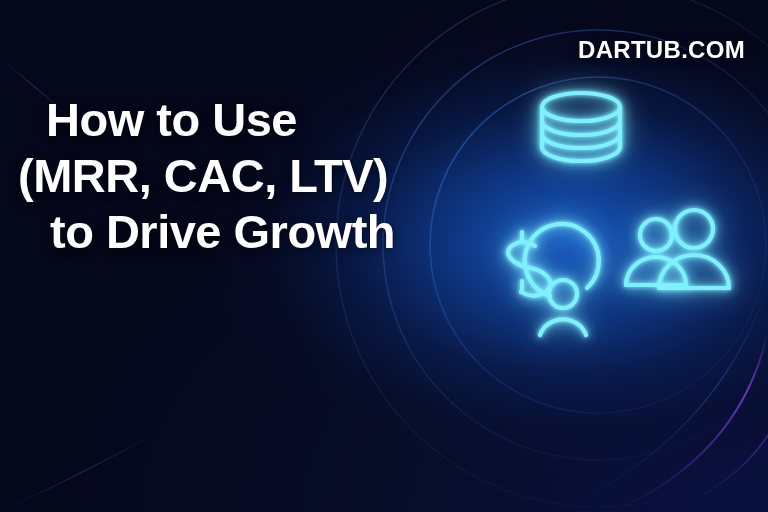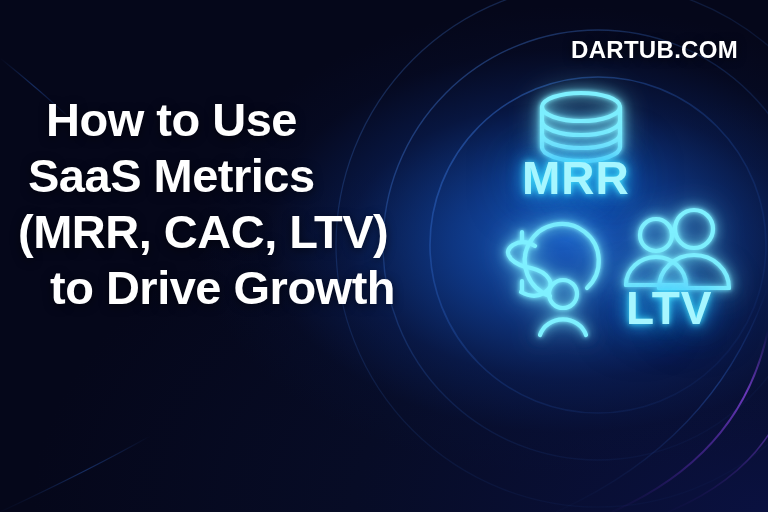--- a/index.html
+++ b/index.html
@@ -36,21 +36,21 @@
     text-shadow:0 2px 10px rgba(0,0,0,0.55);
   }
   .tl-1 { padding-left:28px; }
   .tl-2 { padding-left:10px; }
   .tl-3 { padding-left:0px; }
   .tl-4 { padding-left:9px;text-align:center; }
 
   
   #brand {
     position:absolute;
-    right:30px; top:36px;
+    right:23px; top:36px;
     color:#ffffff;
     font-size:24px;
     font-weight:bold;
     letter-spacing:0.3px;
     text-shadow:0 1px 8px rgba(0,0,0,0.6);
   }
 
   
   #cluster { position:absolute; left:440px; top:60px; width:328px; height:340px; }
   .neon-svg { position:absolute; left:0; top:0; overflow:visible; }
@@ -118,21 +118,20 @@
     <path d="M 668 512 Q 768 470 790 386" fill="none" stroke="url(#pArc2)" stroke-width="1.6"></path>
     <path d="M 556 512 Q 716 440 768 286" fill="none" stroke="url(#bArc)" stroke-width="1.4"></path>
     <path d="M 0 512 Q 90 470 150 436" fill="none" stroke="url(#bArc)" stroke-width="1.2"></path>
     <path d="M 0 58 Q 42 92 74 122" fill="none" stroke="url(#bArc)" stroke-width="1.2"></path>
   </svg>
 
   <div id="brand">DARTUB.COM</div>
 
   <div id="title-block">
     <div class="tline tl-1">How to Use</div>
-    <div class="tline tl-2">SaaS Metrics</div>
     <div class="tline tl-3">(MRR, CAC, LTV)</div>
     <div class="tline tl-4">to Drive Growth</div>
   </div>
 
   <div id="cluster">
 
     <svg class="neon-svg" width="328" height="340" viewBox="0 0 328 340">
       <defs>
         <filter id="glow" x="-80%" y="-80%" width="260%" height="260%">
           <feGaussianBlur stdDeviation="2.2" result="b1"></feGaussianBlur>
@@ -171,17 +170,15 @@
           <circle cx="216" cy="175" r="16"></circle>
           <path d="M 186 225 a 30 28 0 0 1 60 0 L 186 225 Z" fill="none"></path>
           <path d="M 186 225 L 246 225"></path>
           <circle cx="254" cy="169" r="19"></circle>
           <path d="M 219 228 a 35 33 0 0 1 70 0"></path>
           <path d="M 219 228 L 289 228"></path>
         </g>
       </g>
     </svg>
 
-    <div class="neon-label" id="label-mrr">MRR</div>
-    <div class="neon-label" id="label-ltv">LTV</div>
 
   </div>
 </div>
 
 </body></html>

